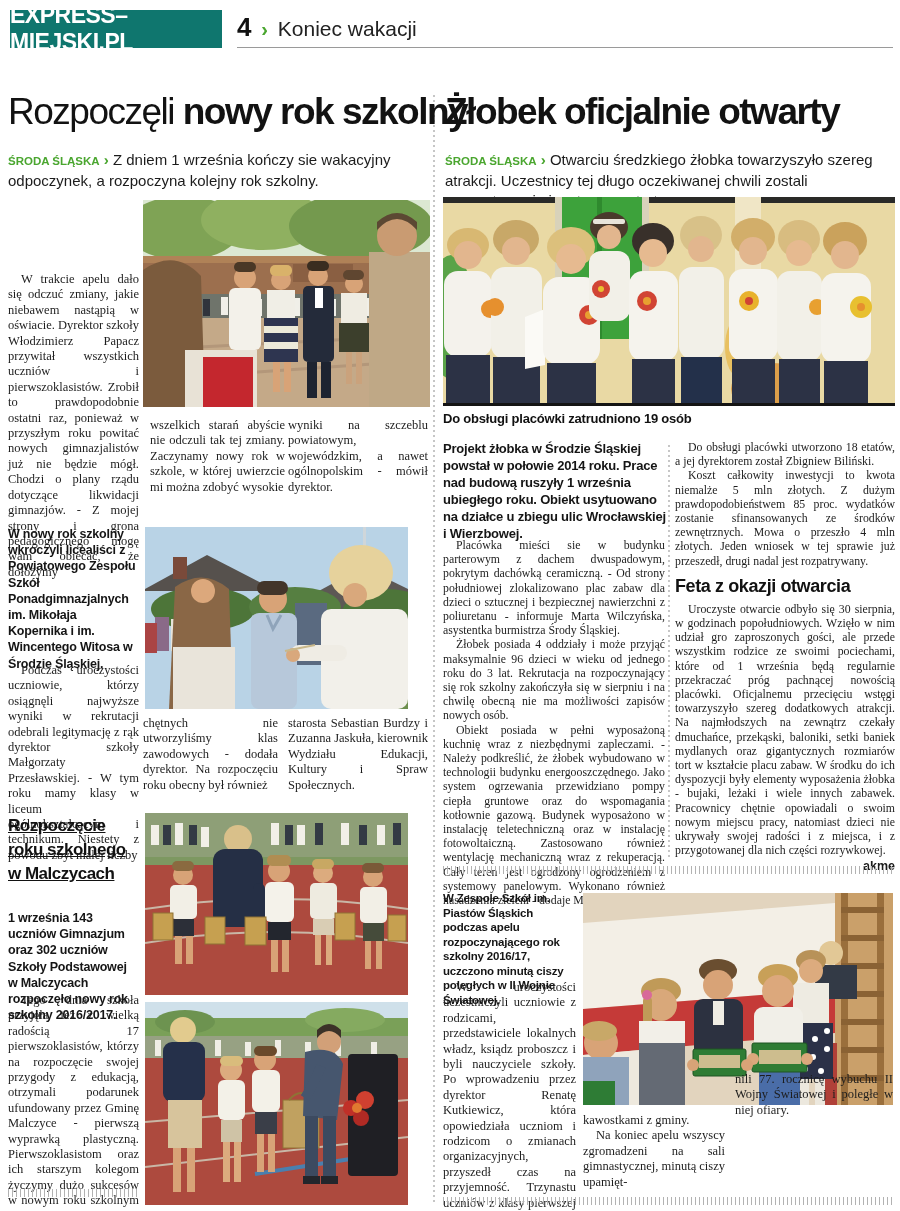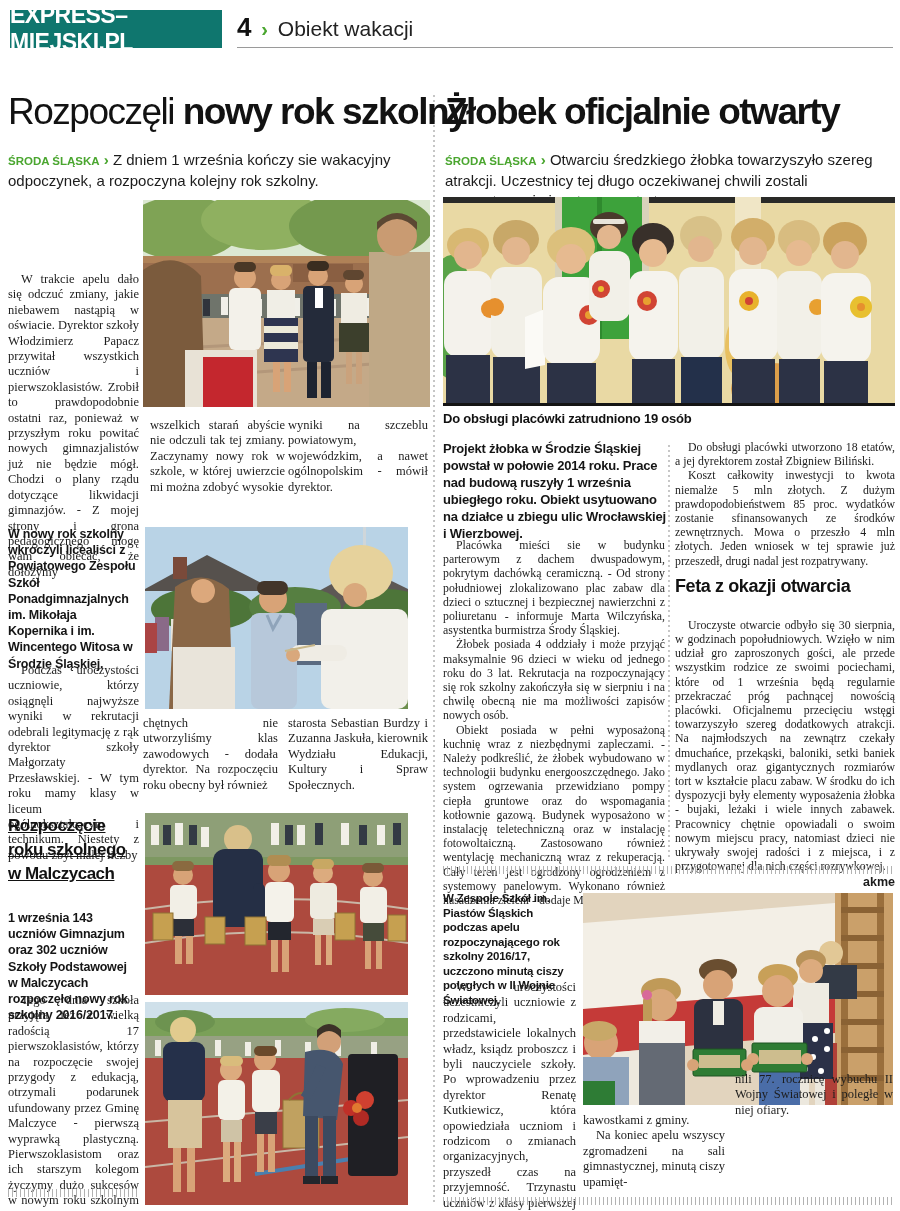--- a/index.html
+++ b/index.html
@@ -21,41 +21,41 @@
   .chevg{color:#4aa62f;font-weight:bold;}
   
   .intro{font-weight:bold;font-size:12.5px;line-height:16.2px;letter-spacing:-0.2px;color:#151515;}
   .intro-r{font-weight:bold;font-size:13px;line-height:17px;letter-spacing:-0.2px;color:#151515;}
   .intro-p{font-weight:bold;font-size:11.5px;line-height:14.5px;letter-spacing:-0.2px;color:#151515;}
   .body-s{font-family:"Liberation Serif",serif;font-size:12.5px;line-height:15.4px;text-align:justify;color:#1d1d1d;}
   .body-r{font-family:"Liberation Serif",serif;font-size:11.8px;line-height:14.2px;text-align:justify;color:#1d1d1d;}
   .body-s p,.body-r p{margin:0;}
   p.ind{text-indent:13px;}
   .sec-head{font-weight:bold;font-size:17px;line-height:24px;letter-spacing:-0.5px;color:#121212;text-decoration:underline;}
-  .sub-head{font-weight:bold;font-size:18px;letter-spacing:-0.4px;color:#121212;margin:8px 0 21px 0;}
+  .sub-head{font-weight:bold;font-size:18px;letter-spacing:-0.4px;color:#121212;margin:8px 0 5px 0;}
   .caption{font-weight:bold;font-size:13px;letter-spacing:-0.2px;color:#111;}
   .byline{font-weight:bold;font-size:12.5px;text-align:right;margin-top:2px;}
   
   .photo{display:block;background:#ddd;}
   .photo svg{display:block;width:100%;height:100%;}
   .photo-capline{border-bottom:3px solid #141414;}
   
   .vsep{width:2px;background-image:repeating-linear-gradient(to bottom,#c6c6c6 0 2px,transparent 2px 5px);}
   .hsep{height:8px;background-image:repeating-linear-gradient(to right,#b2b2b2 0 1px,transparent 1px 4px);}
 </style>
 </head>
 <body>
 
 <div class="page">
 
   <div class="abs brand" style="left:10px;top:10px;width:212px;height:38px;">EXPRESS–MIEJSKI.PL</div>
   <div class="abs pagehead" style="left:237px;top:12px;">
     <span class="num">4</span>
     <span class="chev">›</span>
-    <span>Obiekt wakacji</span>
+    <span>Koniec wakacji</span>
   </div>
   <div class="abs rule" style="left:237px;top:47px;width:656px;height:1px;"></div>
 
   <div class="abs vsep" style="left:433px;top:95px;height:1110px;"></div>
   <div class="abs vsep" style="left:668px;top:445px;height:412px;"></div>
 
   <div class="abs headline" style="left:8px;top:93px;width:430px;">
     <span class="light">Rozpoczęli</span>
     <span>nowy rok szkolny</span>
   </div>

